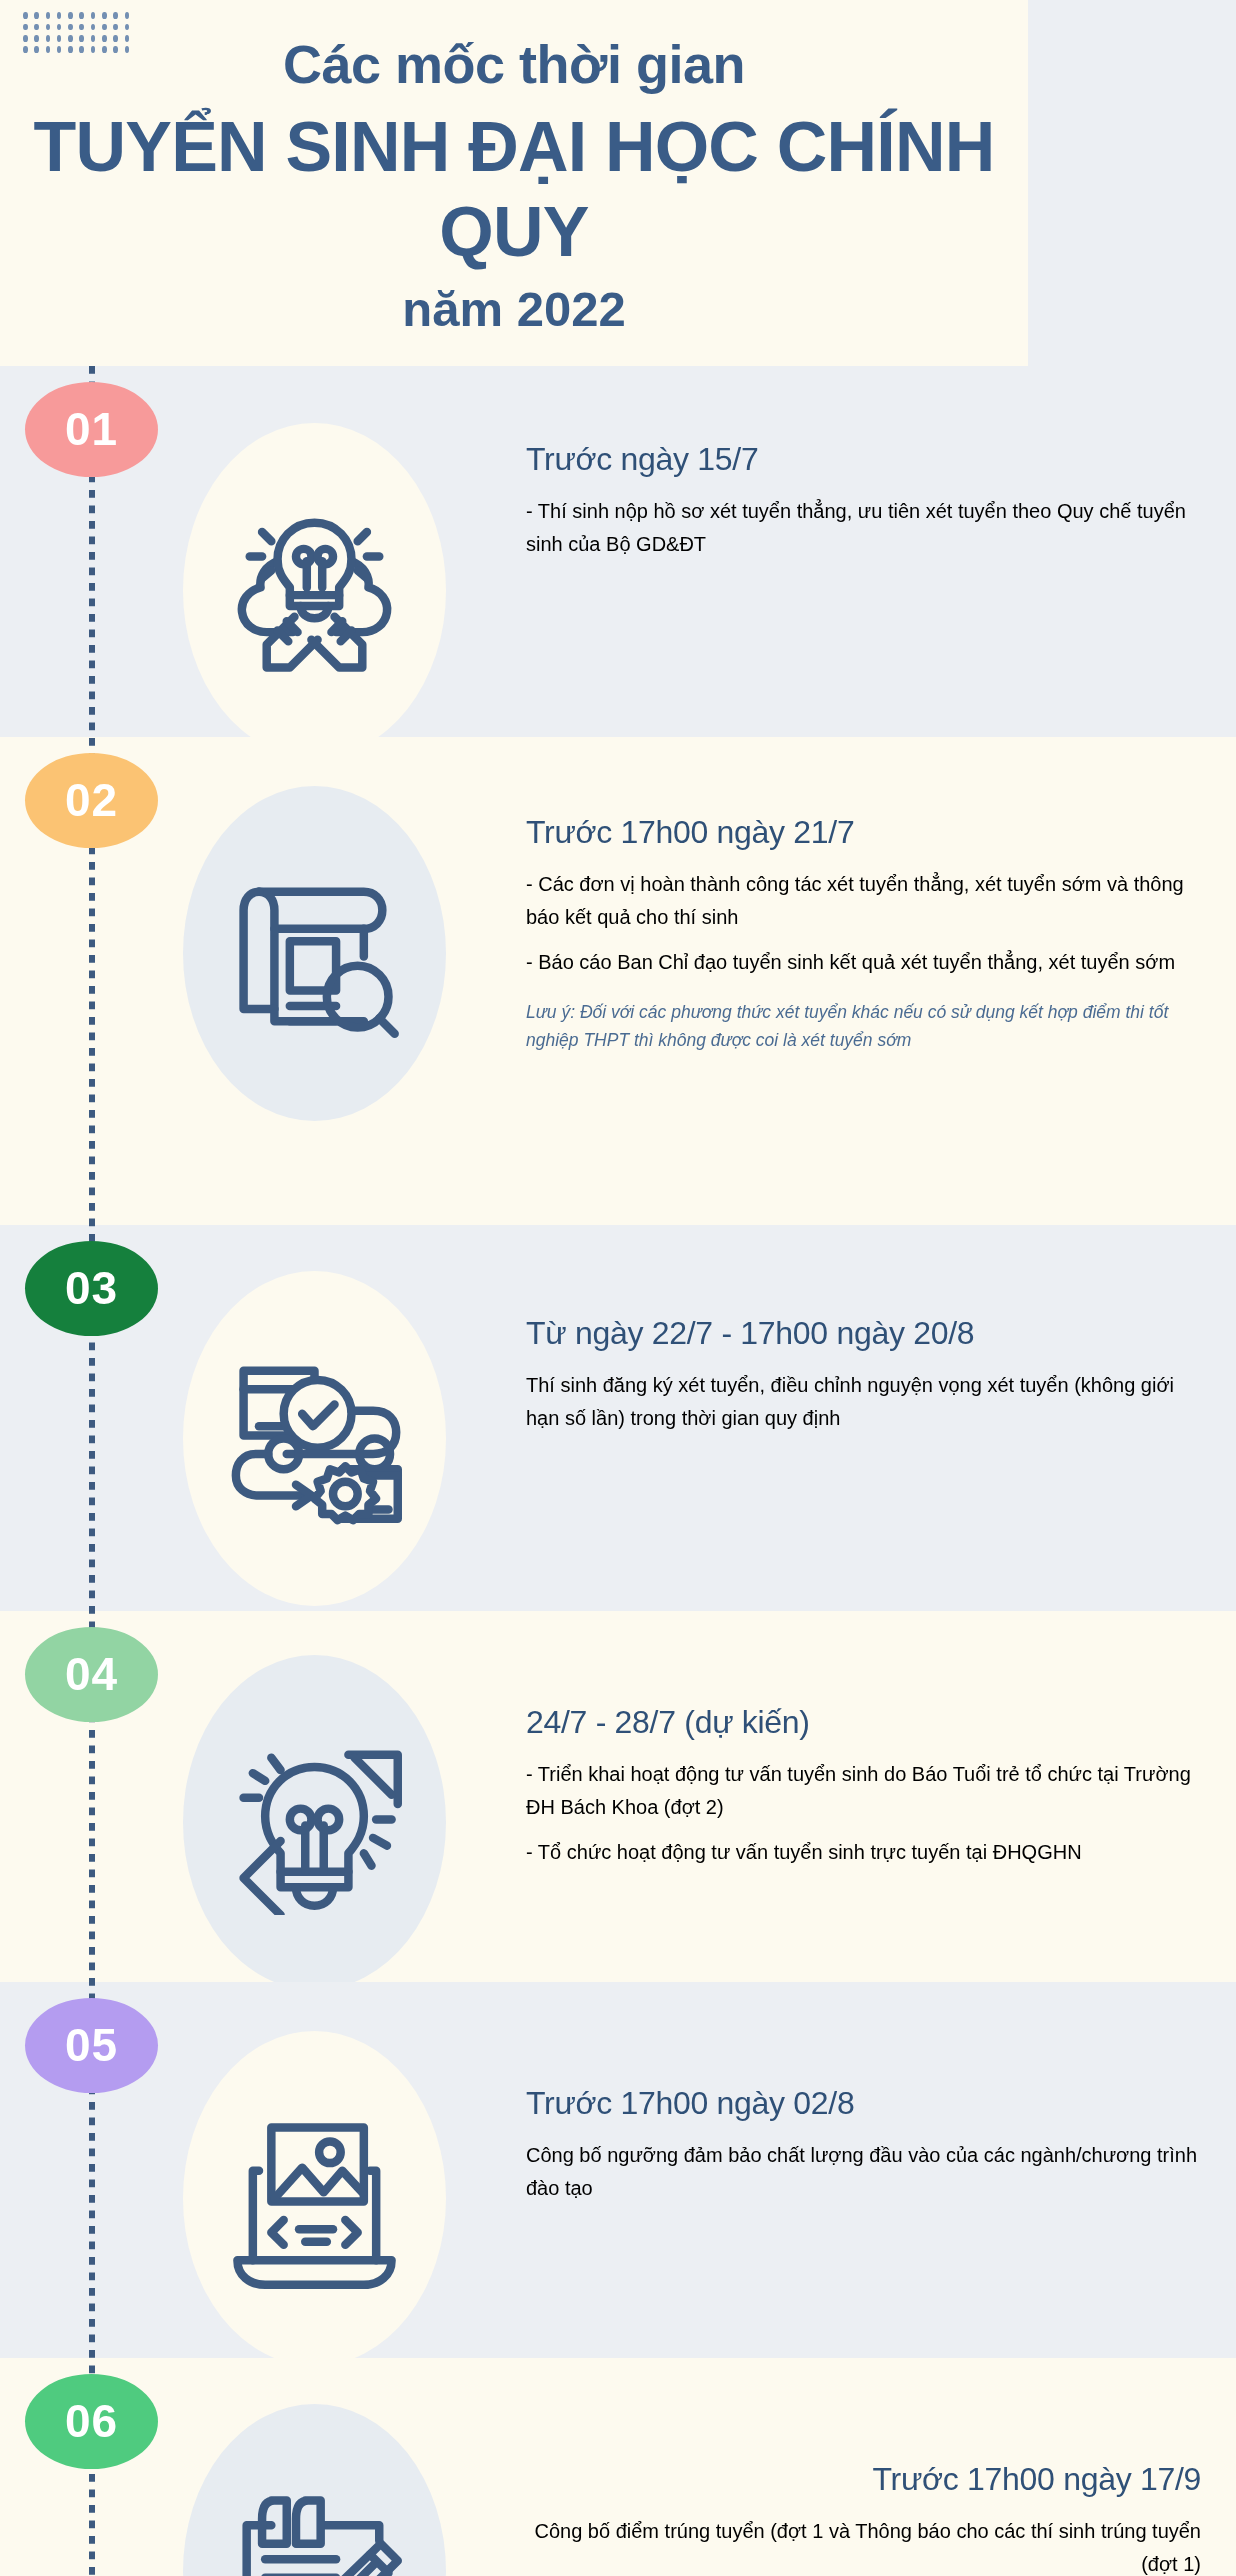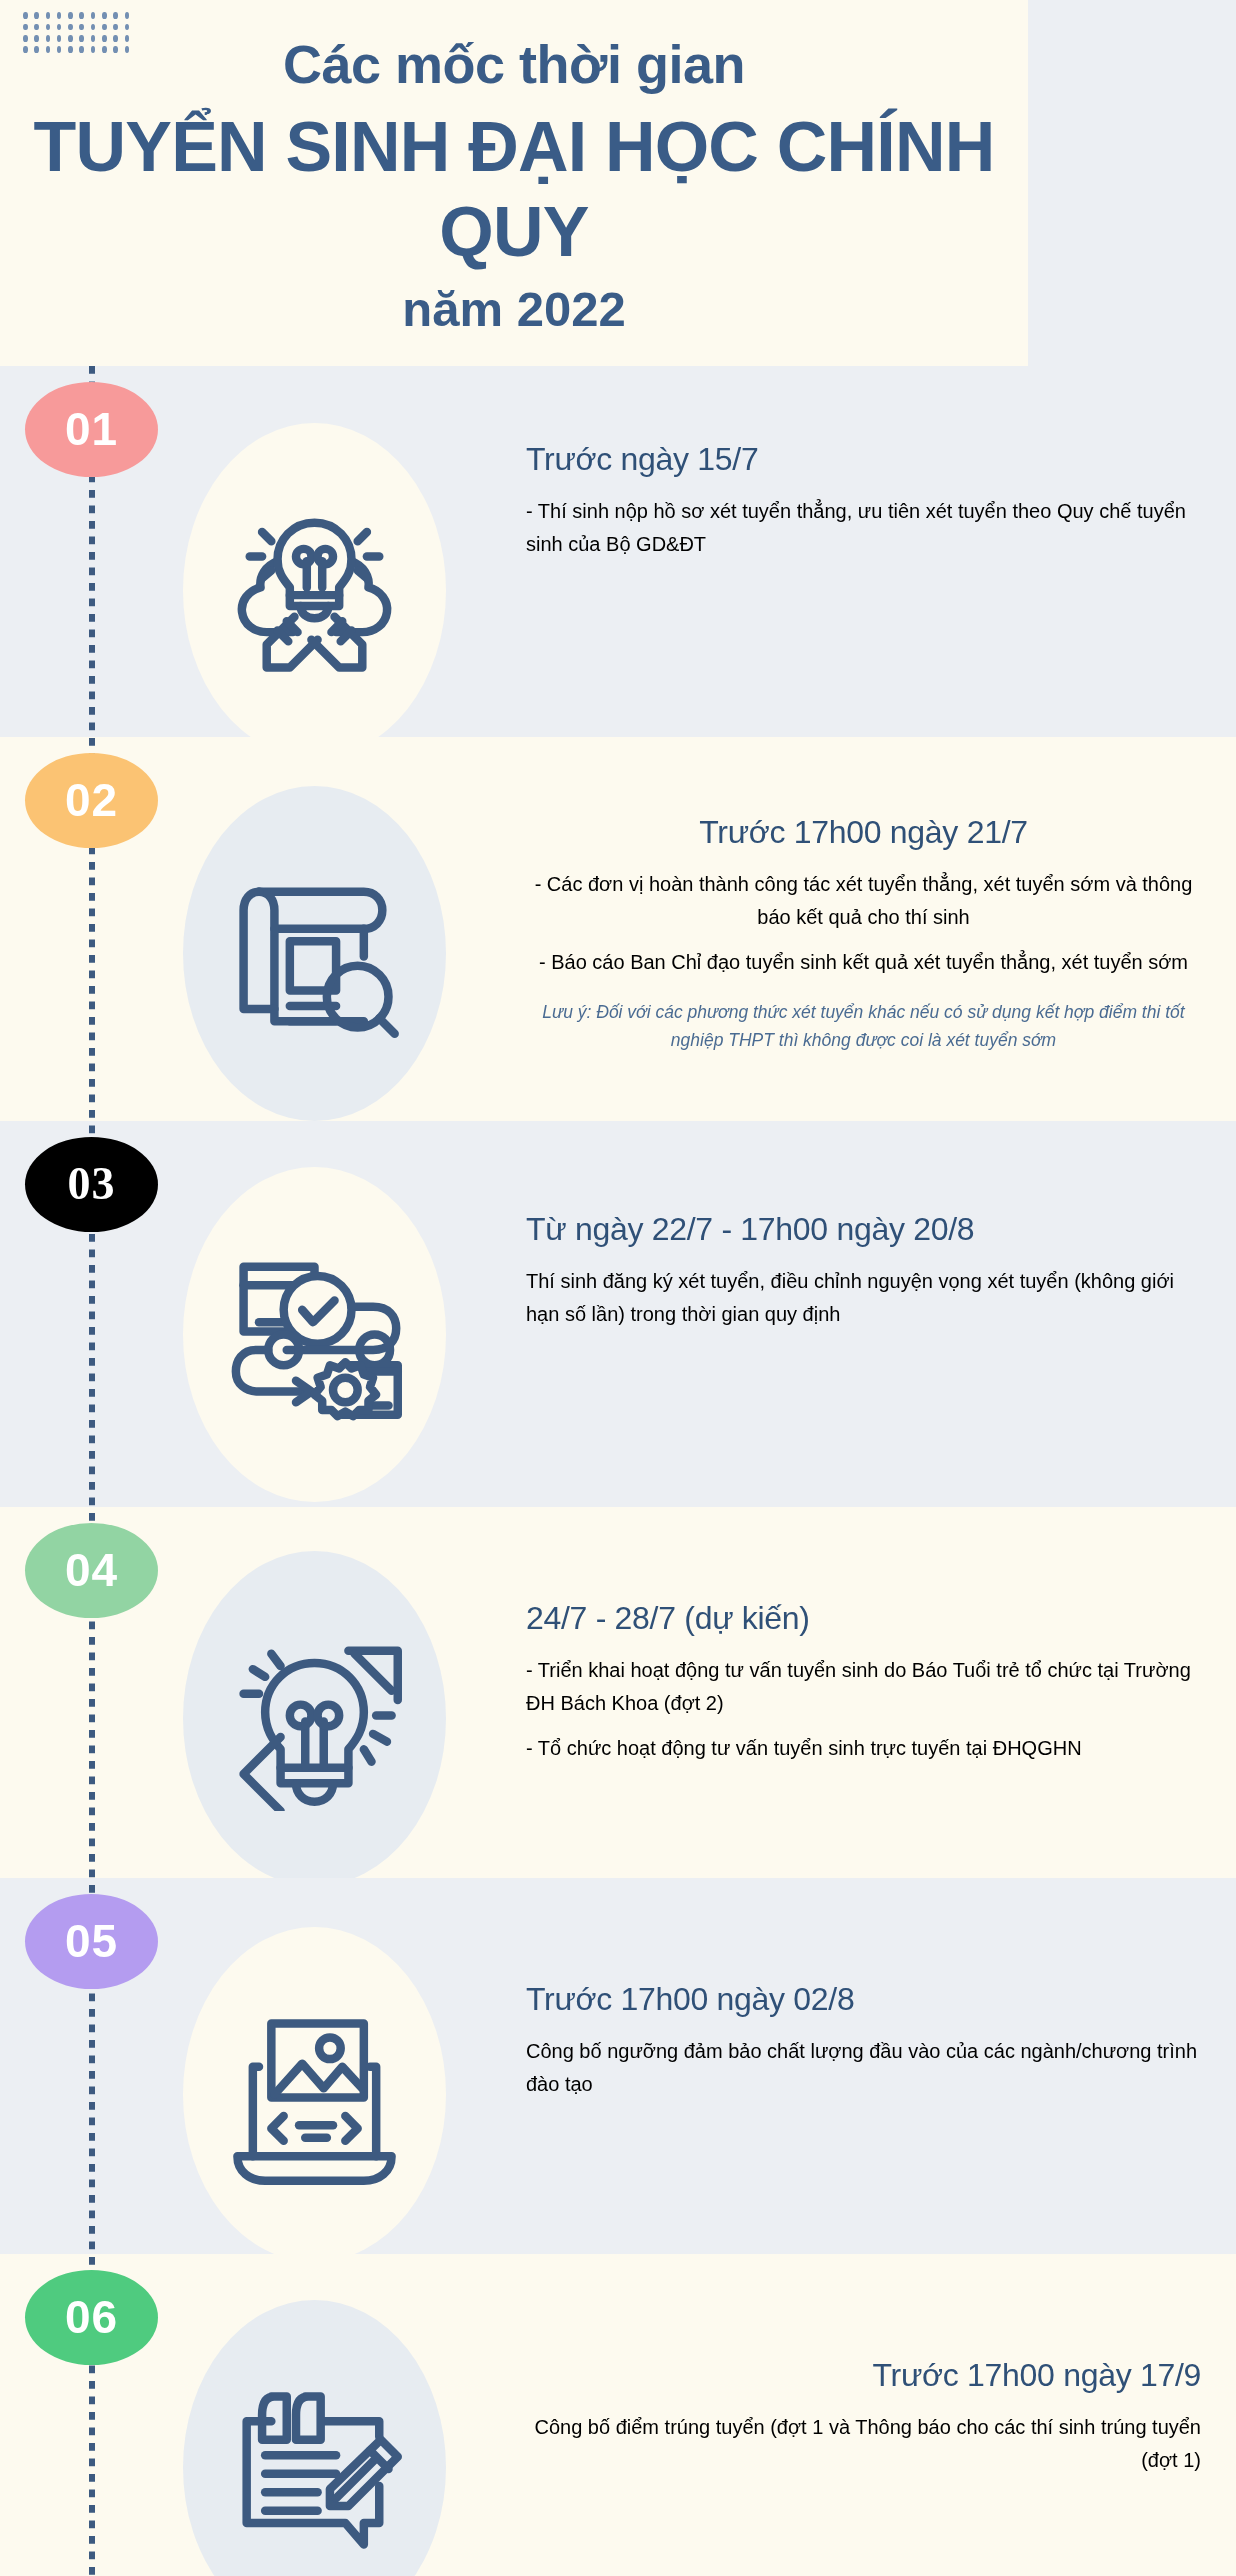--- a/index.html
+++ b/index.html
@@ -290,21 +290,21 @@
     </svg>
           </div>
         </div>
         <div class="content" style="top: 75px;">
           <div class="step-title">Trước ngày 15/7</div>
           <div class="step-body">
             <p>- Thí sinh nộp hồ sơ xét tuyển thẳng, ưu tiên xét tuyển theo Quy chế tuyển sinh của Bộ GD&amp;ĐT</p>
           </div>
         </div>
       </div>
-      <div class="step alt" style="height: 384px; text-align: center;">
+      <div class="step alt" style="height: 488px;">
         <div class="badge" style="background: rgb(251, 195, 115); top: 15.5px;">
           <span>02</span>
         </div>
         <div class="iconwrap" style="background: rgb(231, 236, 241); left: 183px; top: 49px;">
           <div>
     <svg viewBox="0 0 120 120">
       <g fill="none" stroke="#3d5a80" stroke-width="5.5" stroke-linecap="round" stroke-linejoin="round">
         <path d="M24 20 L92 20 C99 20 104 25 104 32 C104 39 99 44 92 44 L34 44"></path>
         <path d="M24 20 C30 20 34 25 34 32 L34 104 L92 104"></path>
         <path d="M24 20 C18 20 14 25 14 32 L14 96 L34 96"></path>
@@ -321,21 +321,21 @@
         <div class="content" style="top: 77px;">
           <div class="step-title">Trước 17h00 ngày 21/7</div>
           <div class="step-body">
             <p>- Các đơn vị hoàn thành công tác xét tuyển thẳng, xét tuyển sớm và thông báo kết quả cho thí sinh</p>
             <p>- Báo cáo Ban Chỉ đạo tuyển sinh kết quả xét tuyển thẳng, xét tuyển sớm</p>
             <p class="note">Lưu ý: Đối với các phương thức xét tuyển khác nếu có sử dụng kết hợp điểm thi tốt nghiệp THPT thì không được coi là xét tuyển sớm</p>
           </div>
         </div>
       </div>
       <div class="step base" style="height: 386px;">
-        <div class="badge" style="background: #000000; top: 15.5px; font-family: Liberation Serif, serif;">
+        <div class="badge" style="background: #15803d; top: 15.5px;">
           <span>03</span>
         </div>
         <div class="iconwrap" style="background: rgb(253, 250, 239); left: 183px; top: 46px;">
           <div>
     <svg viewBox="0 0 120 120">
       <g fill="none" stroke="#3d5a80" stroke-width="5.5" stroke-linecap="round" stroke-linejoin="round">
         <rect x="14" y="16" width="46" height="42"></rect>
         <path d="M14 28 L60 28"></path>
         <path d="M24 52 L46 52"></path>
         <circle cx="62" cy="44" r="22" fill="#fdfaef"></circle>

